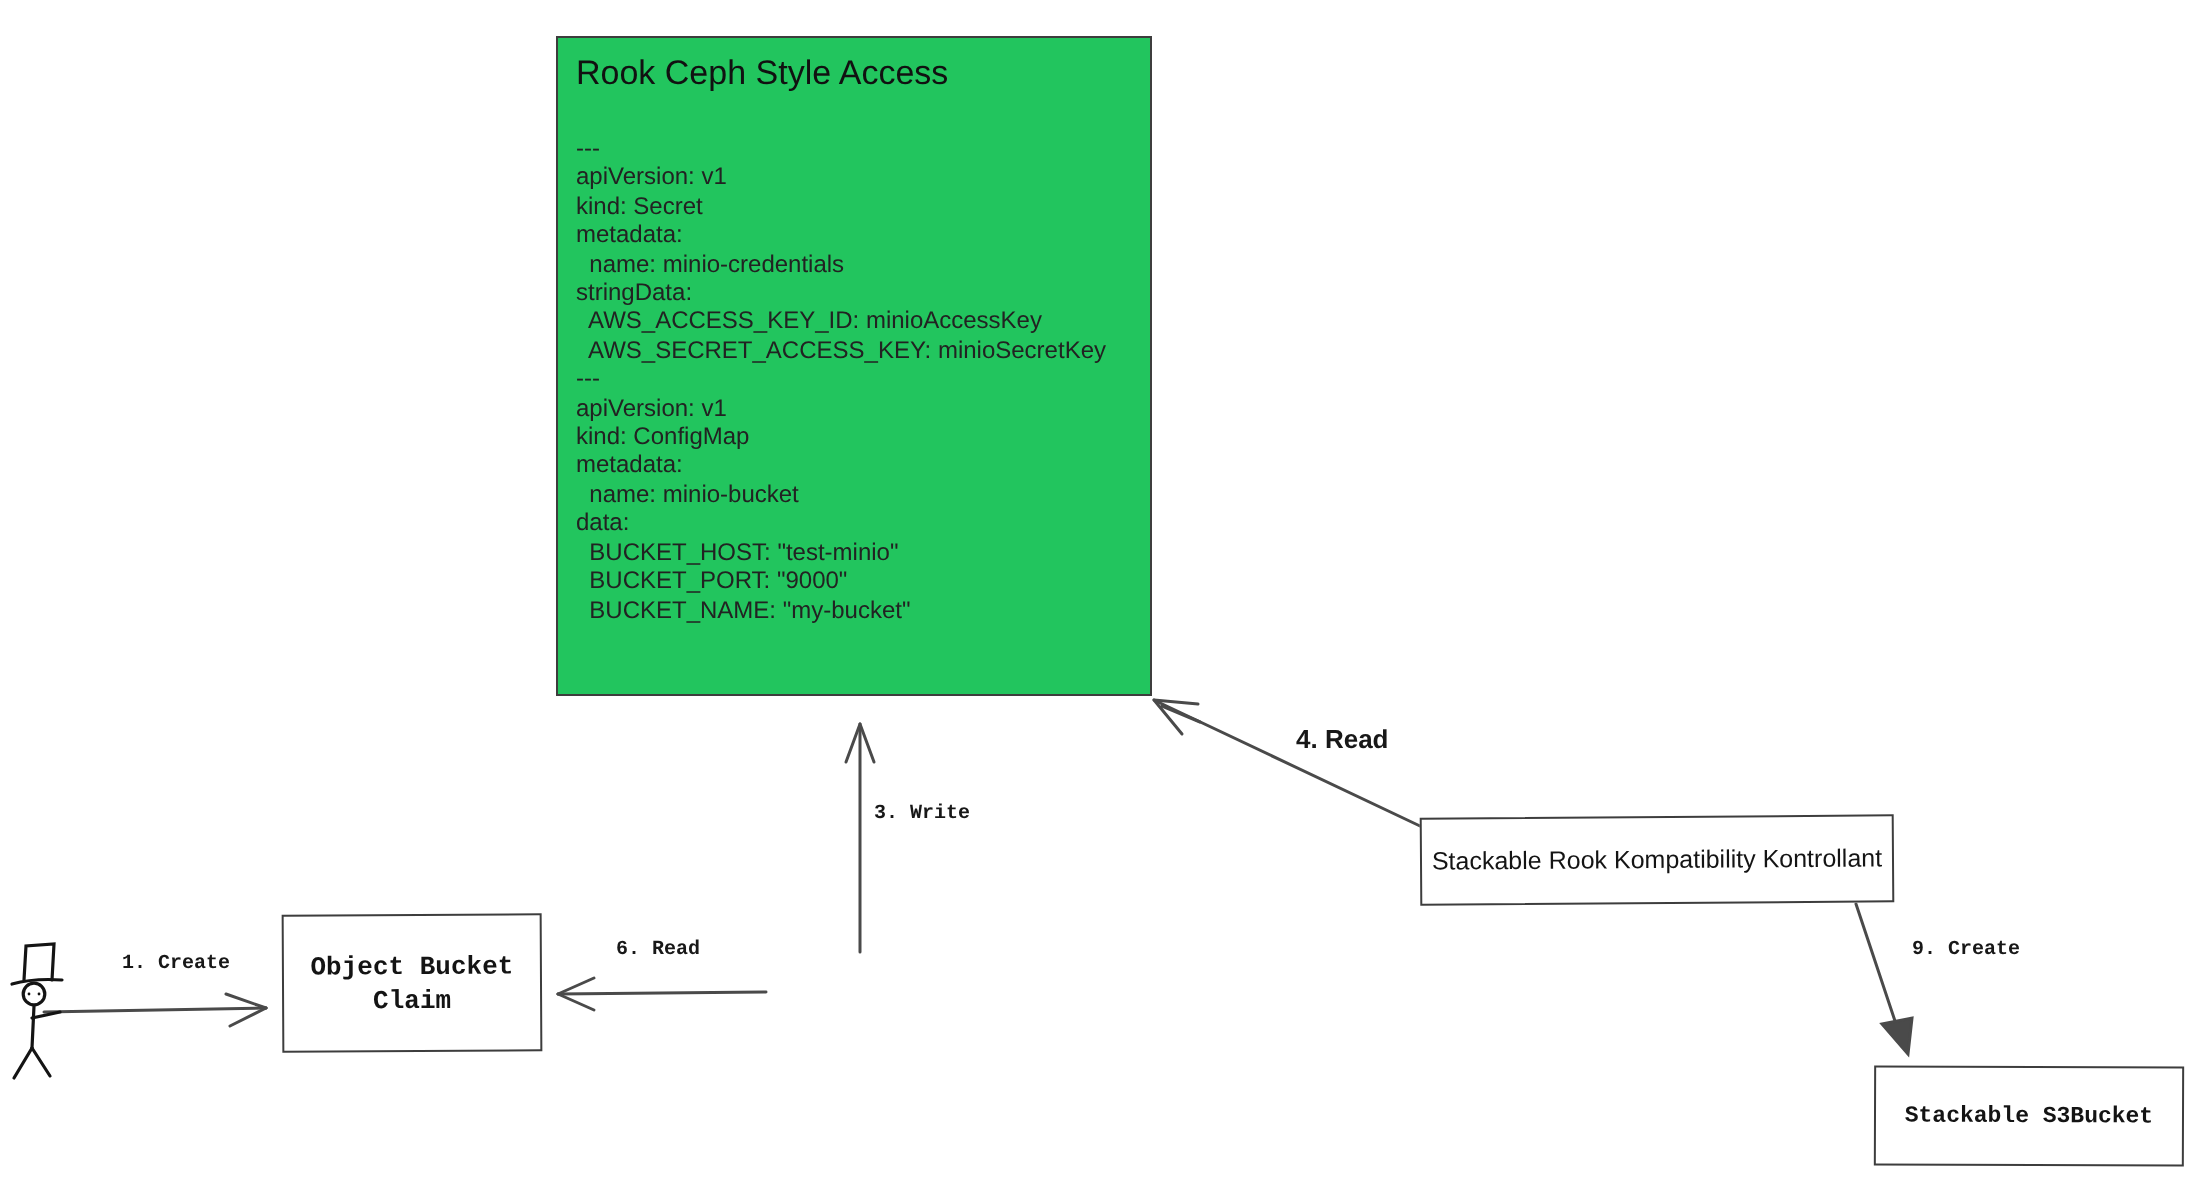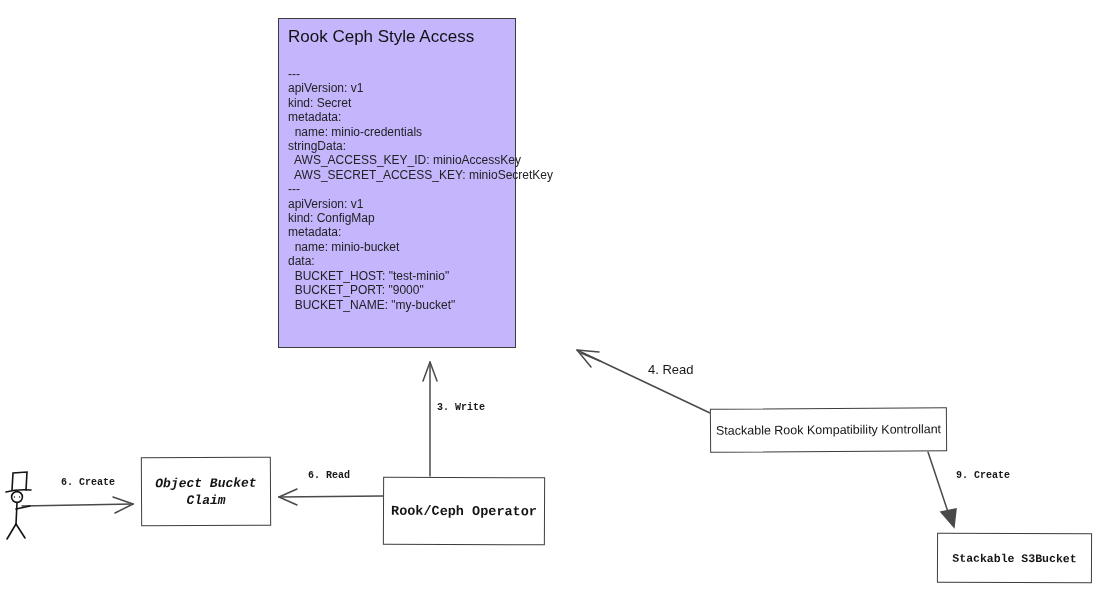--- a/index.html
+++ b/index.html
@@ -29,29 +29,29 @@
     align-items: center;
     justify-content: center;
     text-align: center;
     box-sizing: border-box;
     color: #141414;
   }
   .mono {
     font-family: "Liberation Mono", "DejaVu Sans Mono", monospace;
     font-weight: 700;
   }
-  .prewrap { white-space: pre-line; font-style: italic; }
+  .prewrap { white-space: pre-line; }
 
   
   .main-box {
     position: absolute;
     left: 278px; top: 18px;
-    width: 238px; height: 330px;
+    width: 298px; height: 330px;
     border: 1.6px solid #3d3d3d;
-    background: #c4b5fd;
+    background: #22c55e;
     box-sizing: border-box;
   }
   .main-box-title {
     position: absolute;
     left: 9px; top: 8px;
     font-size: 17px;
     color: #111111;
   }
   .yaml-block {
     position: absolute;
@@ -94,21 +94,21 @@
   .edge-label {
     position: absolute;
     color: #181818;
     font-size: 10px;
     text-align: center;
   }
   .label-1 { left: 55px;  top: 477px; width: 66px; }
   .label-2 { left: 299px; top: 470px; width: 60px; }
   .label-3 { left: 437px; top: 402px; width: 60px; text-align: left; }
   .label-4 { left: 648px; top: 362px; width: 60px; text-align: left;
-             font-family: "Liberation Sans", sans-serif; font-size: 13px; font-weight: 400; }
+             font-family: "Liberation Sans", sans-serif; font-size: 13px; font-weight: 700; }
   .label-5 { left: 956px; top: 470px; width: 66px; text-align: left; }
 
   svg { display: block; }
 </style>
 </head>
 <body>
 
 <div class="canvas">
 
   <svg class="layer" width="1094" height="591" viewBox="0 0 1094 591">
@@ -175,27 +175,26 @@
   name: minio-bucket
 data:
   BUCKET_HOST: "test-minio"
   BUCKET_PORT: "9000"
   BUCKET_NAME: "my-bucket"</div>
   </div>
 
   <div class="node node-obc mono prewrap">Object Bucket
 Claim</div>
 
-  <div class="node node-operator mono">Rook/Ceph Operator</div>
 
   <div class="node node-kontrollant">Stackable Rook Kompatibility Kontrollant</div>
 
   <div class="node node-s3bucket mono">Stackable S3Bucket</div>
 
-  <div class="edge-label label-1 mono">6. Create</div>
+  <div class="edge-label label-1 mono">1. Create</div>
 
   <div class="edge-label label-2 mono">6. Read</div>
 
   <div class="edge-label label-3 mono">3. Write</div>
 
   <div class="edge-label label-4">4. Read</div>
 
   <div class="edge-label label-5 mono">9. Create</div>
 
 </div>

